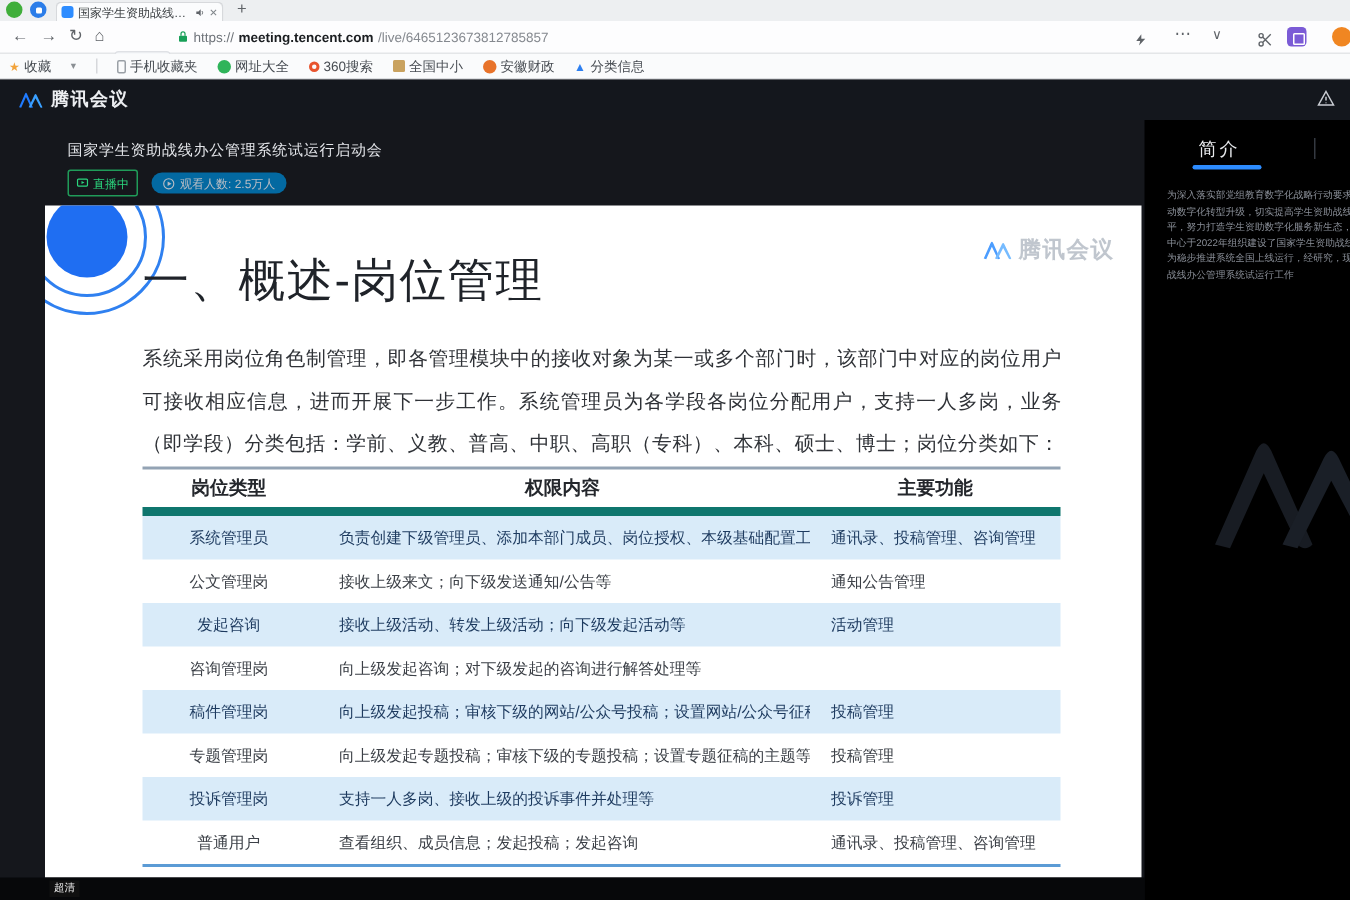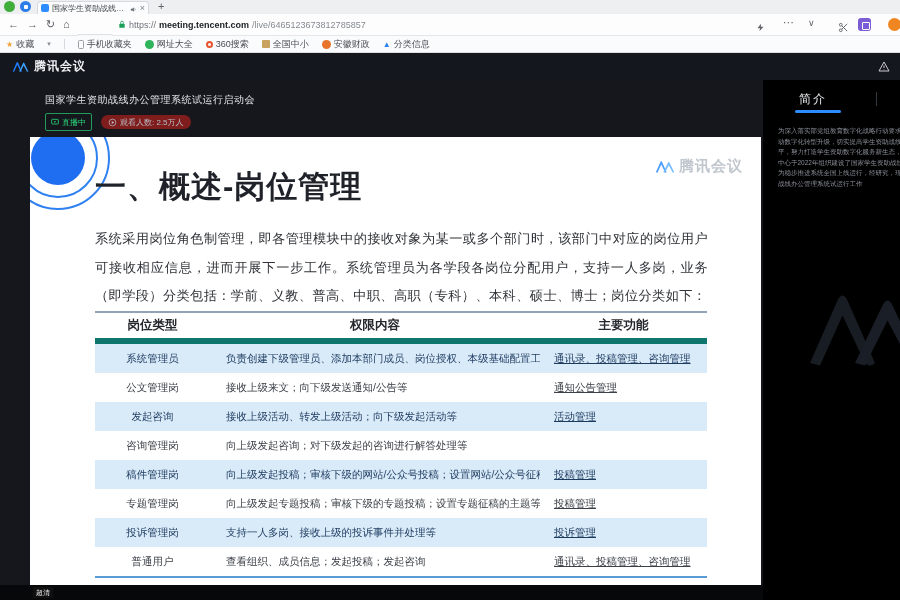--- a/index.html
+++ b/index.html
@@ -49,39 +49,39 @@
   
   .navbar{position:absolute;left:0;top:53px;width:900px;height:27px;background:#14171d;}
   .brand{position:absolute;left:12px;top:5px;display:flex;align-items:center;gap:5px;}
   .brand-text{font-size:12px;color:#eceef1;font-weight:bold;letter-spacing:1px;}
   .nav-warn{position:absolute;left:878px;top:5px;}
 
   
   .m-title{position:absolute;left:45px;top:93px;font-size:10px;color:#e2e4e8;letter-spacing:.5px;}
   .badges{position:absolute;left:45px;top:113px;display:flex;gap:9px;align-items:center;}
   .badge-live{display:flex;align-items:center;gap:3px;height:18px;padding:0 5px;border:1px solid rgba(36,200,110,.75);border-radius:2px;color:#2bd57d;font-size:8px;}
-  .badge-viewers{display:flex;align-items:center;gap:3px;height:14px;padding:0 7px;background:#7f1d1d;border-radius:7px;color:#b7bcc4;font-size:8px;}
+  .badge-viewers{display:flex;align-items:center;gap:3px;height:14px;padding:0 7px;background:#0369a1;border-radius:7px;color:#b7bcc4;font-size:8px;}
 
   
   .slide{position:absolute;left:30px;top:137px;width:731px;height:448px;background:#ffffff;overflow:hidden;}
   .deco-fill{position:absolute;left:1px;top:-6px;width:54px;height:54px;border-radius:50%;background:#1f6ef2;}
   .deco-ring1{position:absolute;left:-12px;top:-19px;width:80px;height:80px;border-radius:50%;border:2px solid #2f80f0;}
   .deco-ring2{position:absolute;left:-24px;top:-31px;width:104px;height:104px;border-radius:50%;border:2px solid #2f80f0;}
   .slide-wm{position:absolute;right:18px;top:20px;display:flex;align-items:center;gap:4px;opacity:.85;}
   .slide-wm-text{font-size:15px;color:#b6bdc6;font-weight:bold;letter-spacing:1px;}
-  .slide-title{position:absolute;left:65px;top:30px;font-size:31px;line-height:40px;font-weight:700;color:#1f2329;letter-spacing:1px;}
+  .slide-title{position:absolute;left:65px;top:30px;font-size:31px;line-height:40px;font-weight:400;color:#1f2329;letter-spacing:1px;}
   .slide-para{position:absolute;left:65px;top:88px;width:613px;font-size:13.2px;line-height:28.5px;color:#2f3237;text-align:justify;letter-spacing:.4px;}
 
   .ptable{position:absolute;left:65px;top:174px;width:612px;border-top:2px solid #93a3b4;border-bottom:2px solid #5b9bd5;}
   .thead{display:grid;grid-template-columns:115px 330px 167px;height:31px;align-items:center;border-bottom:6px solid #0f766e;font-size:12.5px;font-weight:bold;color:#24272c;text-align:center;}
   .trow{display:grid;grid-template-columns:115px 330px 167px;height:29px;align-items:center;font-size:10.5px;color:#3c4047;}
   .trow.hl{background:#d9ebf9;color:#1d3a5f;}
   .td-type{text-align:center;}
   .td-perm{padding-left:16px;white-space:nowrap;overflow:hidden;}
-  .td-func{padding-left:14px;white-space:nowrap;overflow:hidden;text-decoration:underline;}
+  .td-func{padding-left:14px;white-space:nowrap;overflow:hidden;}
 
   .bottomstrip{position:absolute;left:0;top:585px;width:763px;height:15px;background:#07080a;}
   .vq-badge{position:absolute;left:33px;top:2px;background:#101010;color:#e9e9e9;font-size:7px;line-height:9px;padding:1px 3px;}
 
   
   .sidebar{position:absolute;left:763px;top:80px;width:137px;height:520px;background:#000000;}
   .sb-tab{position:absolute;left:36px;top:11px;font-size:12px;color:#e8eaed;letter-spacing:2px;}
   .sb-underline{position:absolute;left:32px;top:30px;width:46px;height:3px;border-radius:2px;background:#2d8cff;}
   .sb-divider{position:absolute;left:113px;top:12px;width:1px;height:14px;background:#343941;}
   .sb-intro{position:absolute;left:15px;top:46px;width:122px;}

